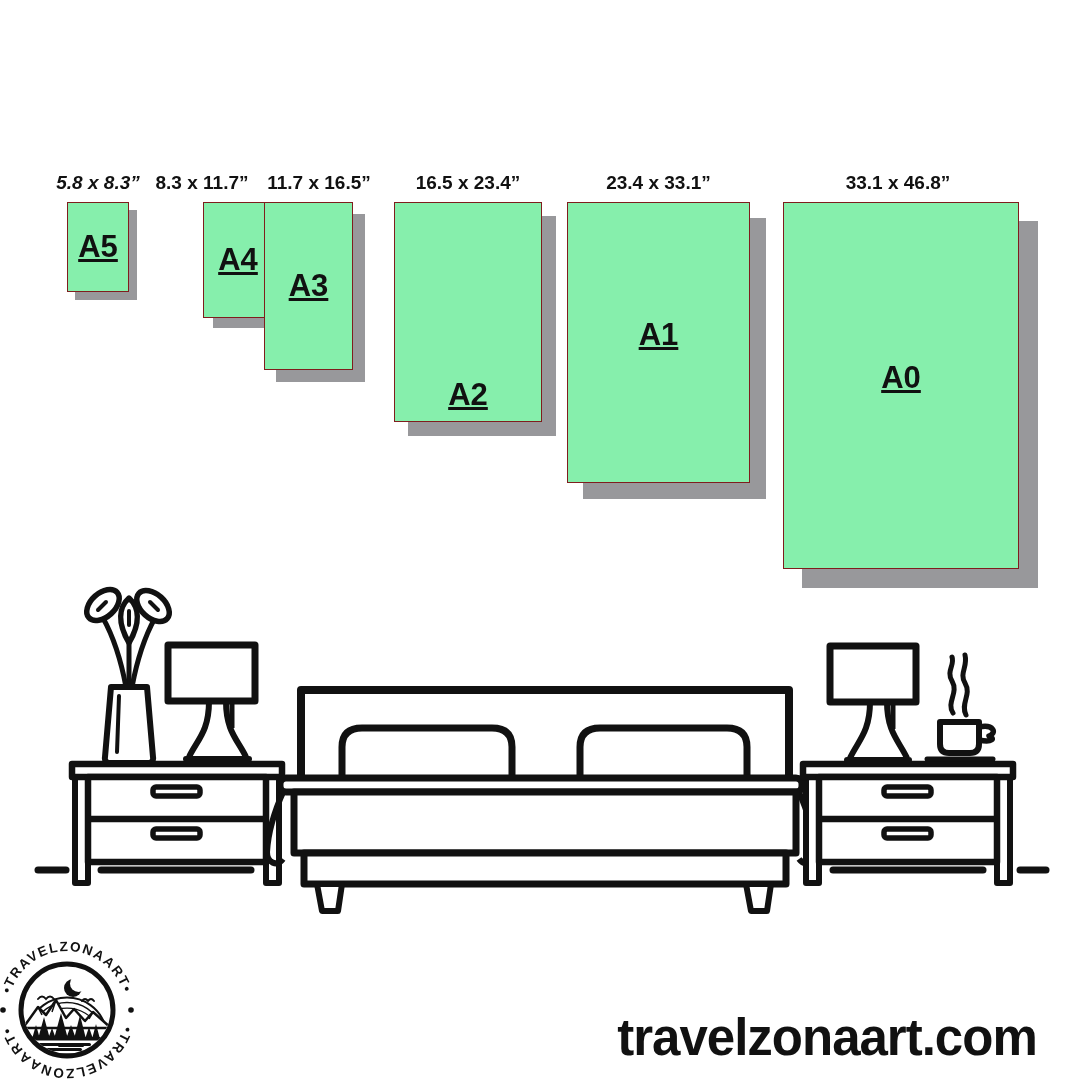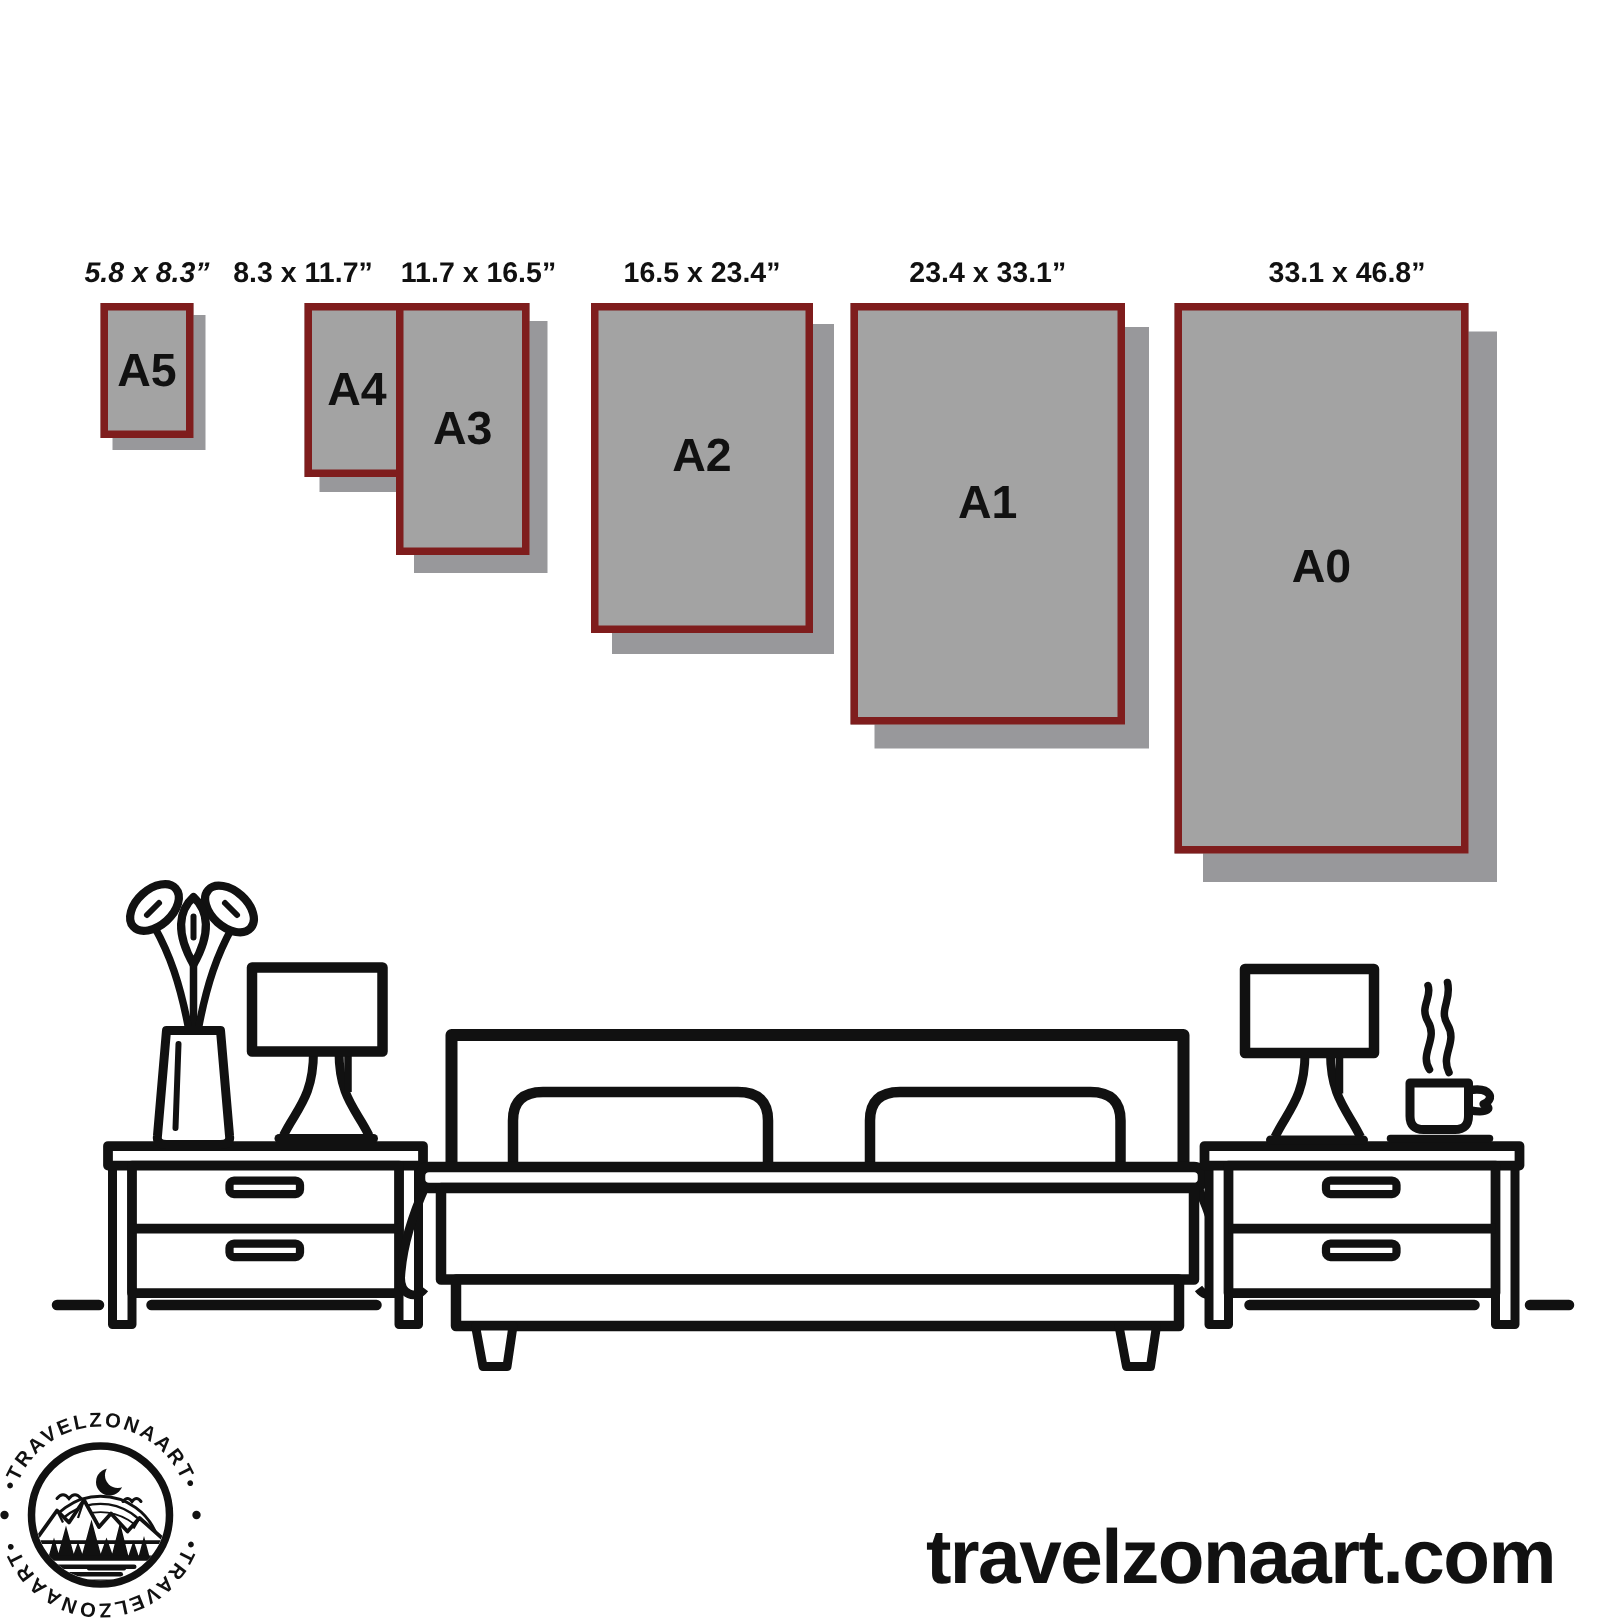--- a/index.html
+++ b/index.html
@@ -2,22 +2,22 @@
 <html><head>
 <meta charset="utf-8">
 <style>
   html,body{margin:0;padding:0;background:#fff;}
   .canvas{position:relative;width:1080px;height:1080px;background:#fff;overflow:hidden;
           font-family:"Liberation Sans",sans-serif;color:#111;}
   .title{position:absolute;left:0;top:52px;width:1080px;text-align:center;
          font-size:64px;font-weight:bold;letter-spacing:-1px;color:#111;}
   .dim-label{position:absolute;transform:translateX(-50%);white-space:nowrap;
              font-size:19px;font-weight:bold;color:#111;}
-  .frame{position:absolute;background:#a3a3a3;border:5px solid #7f1d1d;box-sizing:border-box;
-         display:flex;align-items:center;justify-content:center;}
+  .frame{position:absolute;background:#86efac;border:1px solid #7f1d1d;box-sizing:border-box;
+         display:flex;align-items:center;justify-content:center;text-decoration:underline;}
   .frame span{font-size:31px;font-weight:bold;color:#111;}
   .furniture,.logo{position:absolute;}
   .website{position:absolute;left:827px;top:1008px;transform:translateX(-50%);
            white-space:nowrap;font-size:51px;font-weight:bold;letter-spacing:-1px;color:#111;}
   .ring-text{font-family:"Liberation Sans",sans-serif;font-size:13.5px;font-weight:bold;
              letter-spacing:1.6px;fill:#111;}
 </style>
 </head>
 <body>
 
@@ -31,29 +31,29 @@
       </div>
       <div class="dim-label" style="left: 202px; top: 172px;">8.3 x 11.7”</div>
       <div class="frame" style="left: 155px; top: 202px; width: 70px; height: 116px; box-shadow: rgb(152, 152, 155) 10px 10px 0px 0px; margin-left: 48px;">
         <span>A4</span>
       </div>
       <div class="dim-label" style="left: 319px; top: 172px;">11.7 x 16.5”</div>
       <div class="frame" style="left: 264px; top: 202px; width: 89px; height: 168px; box-shadow: rgb(152, 152, 155) 12px 12px 0px 0px;">
         <span>A3</span>
       </div>
       <div class="dim-label" style="left: 468px; top: 172px;">16.5 x 23.4”</div>
-      <div class="frame" style="left: 394px; top: 202px; width: 148px; height: 220px; box-shadow: rgb(152, 152, 155) 14px 14px 0px 0px;">
+      <div class="frame" style="left: 394px; top: 202px; width: 148px; height: 220px; box-shadow: rgb(152, 152, 155) 14px 14px 0px 0px; align-items: flex-end;">
         <span style="transform: translateY(-8px);">A2</span>
       </div>
       <div class="dim-label" style="left: 658.5px; top: 172px;">23.4 x 33.1”</div>
       <div class="frame" style="left: 567px; top: 202px; width: 183px; height: 281px; box-shadow: rgb(152, 152, 155) 16px 16px 0px 0px;">
         <span style="transform: translateY(-8px);">A1</span>
       </div>
       <div class="dim-label" style="left: 898px; top: 172px;">33.1 x 46.8”</div>
-      <div class="frame" style="left: 783px; top: 202px; width: 196px; height: 367px; box-shadow: rgb(152, 152, 155) 19px 19px 0px 0px; text-align: right;">
+      <div class="frame" style="left: 783px; top: 202px; width: 236px; height: 367px; box-shadow: rgb(152, 152, 155) 19px 19px 0px 0px; text-align: right;">
         <span style="transform: translateY(-8px);">A0</span>
       </div>
     </div>
 
   <svg class="furniture" style="left:0;top:580px" width="1080" height="345" viewBox="0 0 1080 345" fill="none" stroke="#111" stroke-width="6.5" stroke-linejoin="round">
 
     <g stroke-linecap="round" stroke-width="7">
       <line x1="38" y1="290" x2="66" y2="290"></line>
       <line x1="1020" y1="290" x2="1046" y2="290"></line>
     </g>

